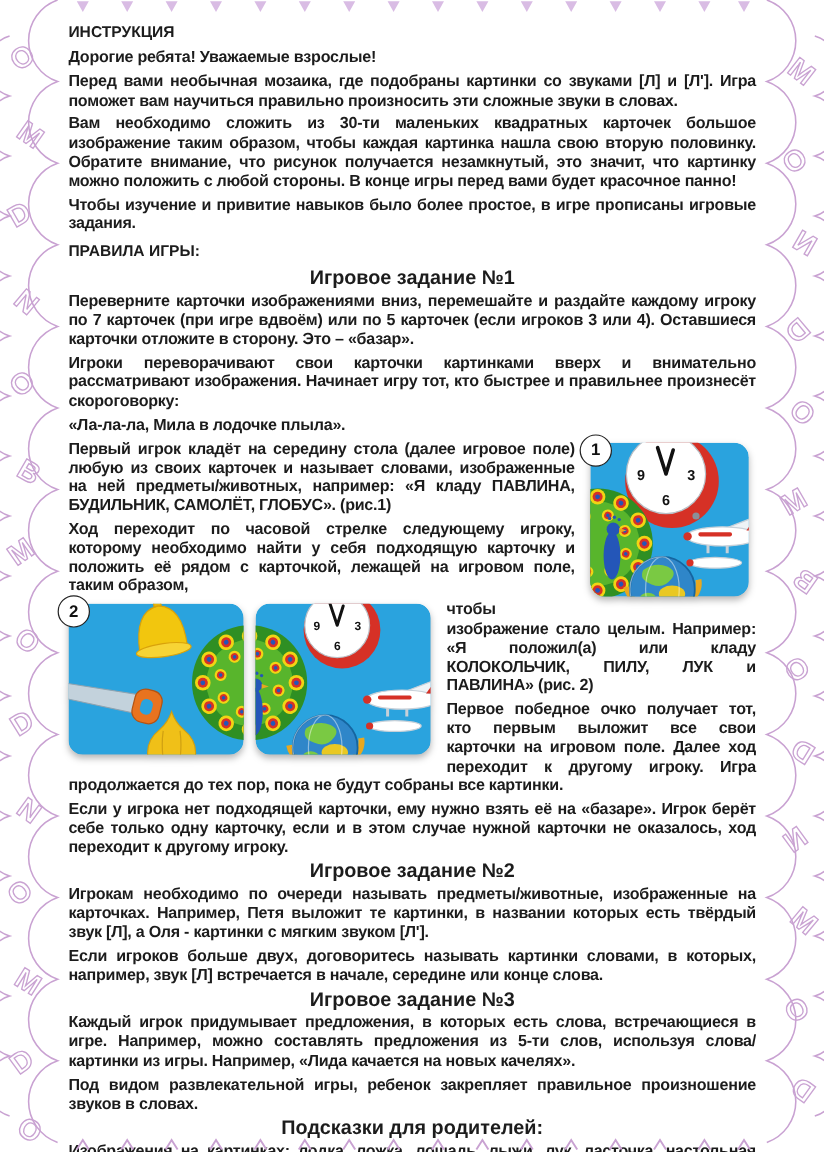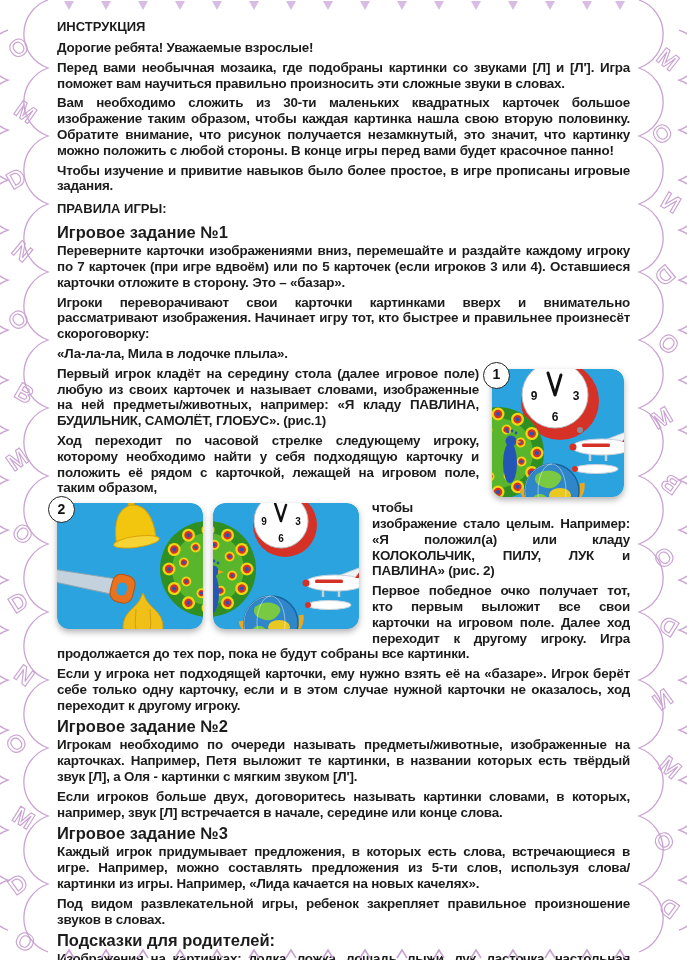--- a/index.html
+++ b/index.html
@@ -2,21 +2,21 @@
 <html><head>
 <meta charset="utf-8">
 <style>
   html,body{margin:0;padding:0;background:#fff;}
   .page{position:relative;width:687px;height:960px;background:#fff;overflow:hidden;
         font-family:"Liberation Sans","DejaVu Sans",sans-serif;color:#1c1c1c;}
   .content{position:absolute;left:57px;top:12px;width:573px;
            font-size:13.4px;line-height:15.8px;letter-spacing:-0.2px;}
   .content p{margin:0 0 4px;text-align:justify;font-weight:bold;}
   h1.doc{font-size:13px;line-height:20px;margin:5px 0 3px;font-weight:700;letter-spacing:0;}
-  h2.doc{font-size:16.5px;line-height:18px;margin:4px 0 2px;font-weight:700;letter-spacing:0;}
+  h2.doc{font-size:16.5px;line-height:18px;margin:4px 0 2px;font-weight:700;letter-spacing:0;text-align:center;}
   .fig{position:relative;}
   .fig1{float:right;width:132px;height:128px;margin:3px 6px 5px 13px;}
   .fig2{float:left;width:302px;height:126px;margin:3px 13px 5px 0;}
   .fig svg.card{display:block;filter:drop-shadow(0 3px 3px rgba(0,0,0,0.30));}
   .badge{position:absolute;top:-7px;left:-9px;width:25px;height:25px;border-radius:50%;
          background:#fff;border:1.6px solid #222;display:flex;align-items:center;justify-content:center;
          font-size:14px;font-weight:700;color:#111;letter-spacing:0;z-index:3;}
   .clocknum{font:700 12px "Liberation Sans",sans-serif;fill:#111;text-anchor:middle;}
   .clocknum.sm{font-size:10px;}
   .watermark{position:absolute;left:62px;top:452px;width:566px;z-index:5;pointer-events:none;

